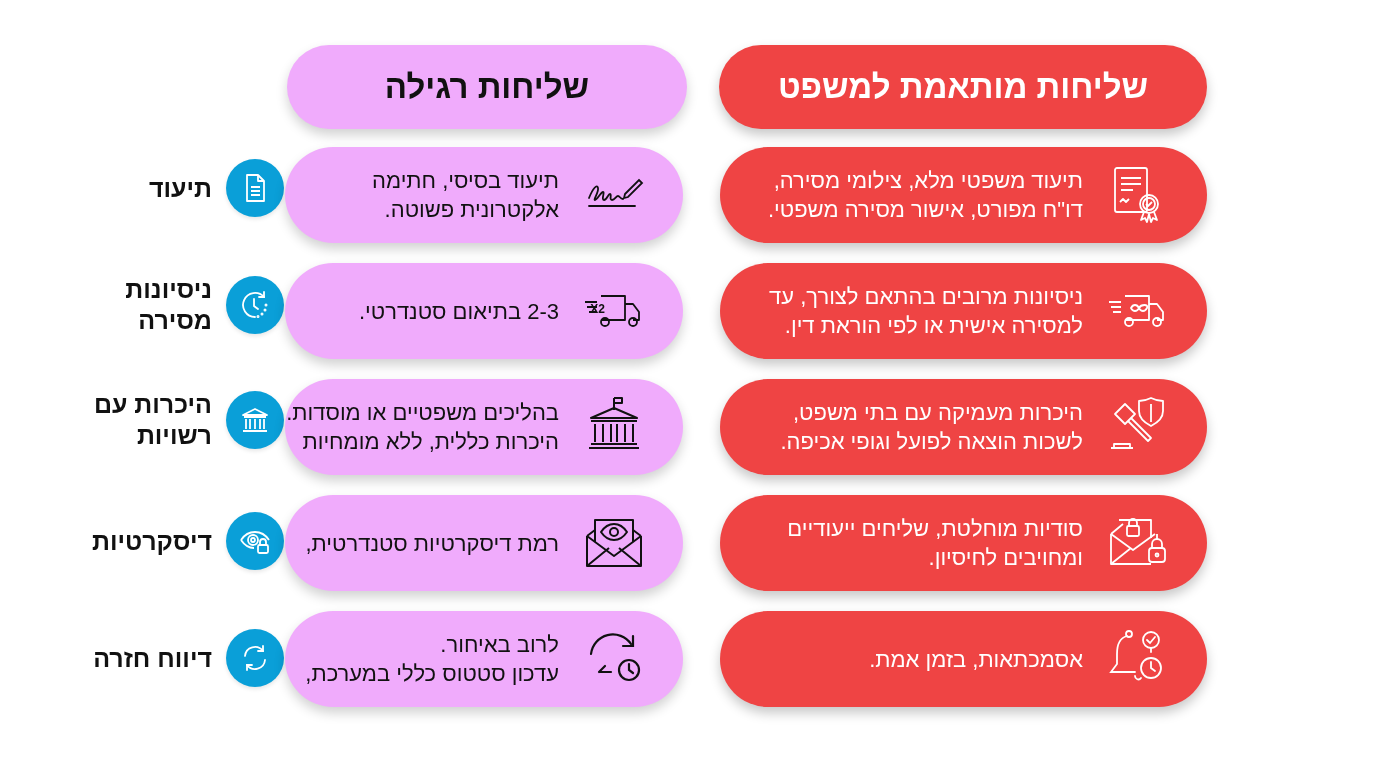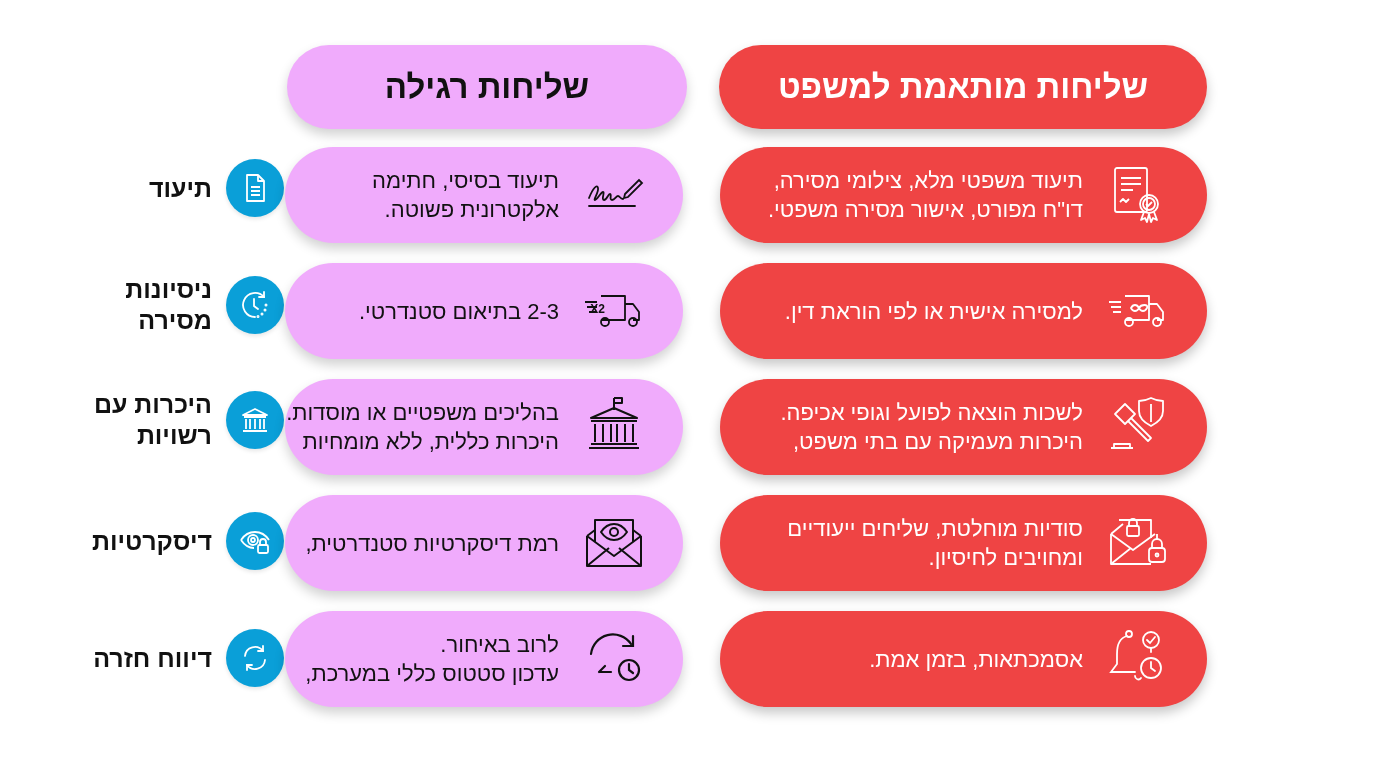--- a/index.html
+++ b/index.html
@@ -116,20 +116,21 @@
   <div class="ico">
     <svg viewBox="0 0 66 66" fill="none" stroke="#fff" stroke-width="1.8" stroke-linejoin="round">
         <path d="M20 20h24v24H20M44 28h8l6 8v8h-6"></path>
         <circle cx="24" cy="46" r="4"></circle>
         <circle cx="52" cy="46" r="4"></circle>
         <path d="M4 26h12M6 31h10M8 36h8"></path>
         <path d="M26 32c2-4 6-4 8 0s6 4 8 0-6-4-8 0-6 4-8 0z"></path>
       </svg>
   </div>
   <div class="txt">
+    <span>ניסיונות מרובים בהתאם לצורך, עד</span>
     <span>למסירה אישית או לפי הוראת דין.</span>
   </div>
 </div>
 <div class="pill gray row-pill" style="top:263px">
   <div class="ico">
     <svg viewBox="0 0 66 66" fill="none" stroke="#111" stroke-width="1.8" stroke-linejoin="round">
         <path d="M20 20h24v24H20M44 28h8l6 8v8h-6"></path>
         <circle cx="24" cy="46" r="4"></circle>
         <circle cx="52" cy="46" r="4"></circle>
         <path d="M4 26h12M6 31h10M8 36h8"></path>
@@ -157,22 +158,22 @@
   <div class="ico">
     <svg viewBox="0 0 66 66" fill="none" stroke="#fff" stroke-width="1.8" stroke-linejoin="round">
         <path d="M10 22l10-10 10 10-10 10z"></path>
         <path d="M23 29l20 20 3-3-20-20"></path>
         <path d="M6 56h22M9 52h16v4H9z"></path>
         <path d="M46 6c4 2 8 3 12 3v10c0 8-6 12-12 15-6-3-12-7-12-15V9c4 0 8-1 12-3z"></path>
         <path d="M46 12v18"></path>
       </svg>
   </div>
   <div class="txt">
+    <span>היכרות מעמיקה עם בתי משפט,</span>
     <span>לשכות הוצאה לפועל וגופי אכיפה.</span>
-    <span>היכרות מעמיקה עם בתי משפט,</span>
   </div>
 </div>
 <div class="pill gray row-pill" style="top:379px">
   <div class="ico">
     <svg viewBox="0 0 66 66" fill="none" stroke="#111" stroke-width="2" stroke-linejoin="round">
         <path d="M33 6v12M33 6h8v5h-8"></path>
         <path d="M10 26l23-10 23 10z"></path>
         <path d="M10 29h46M14 32v18M22 32v18M30 32v18M36 32v18M44 32v18M52 32v18M10 52h46M8 56h50"></path>
       </svg>
   </div>

